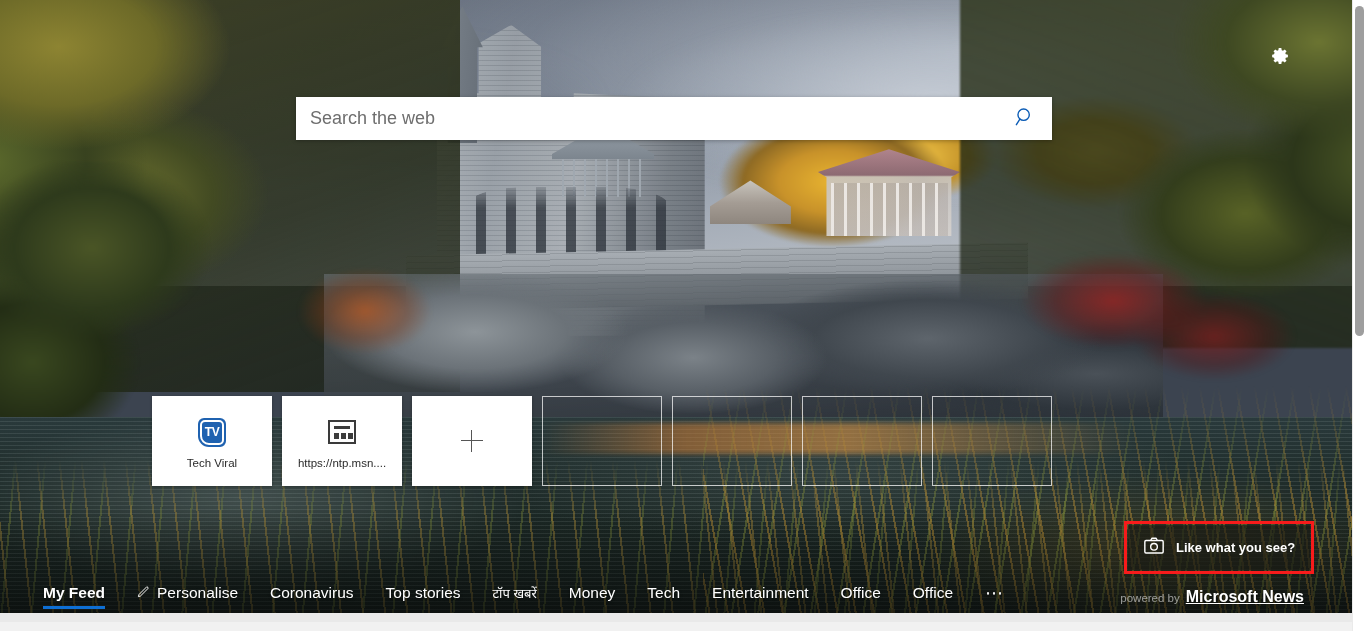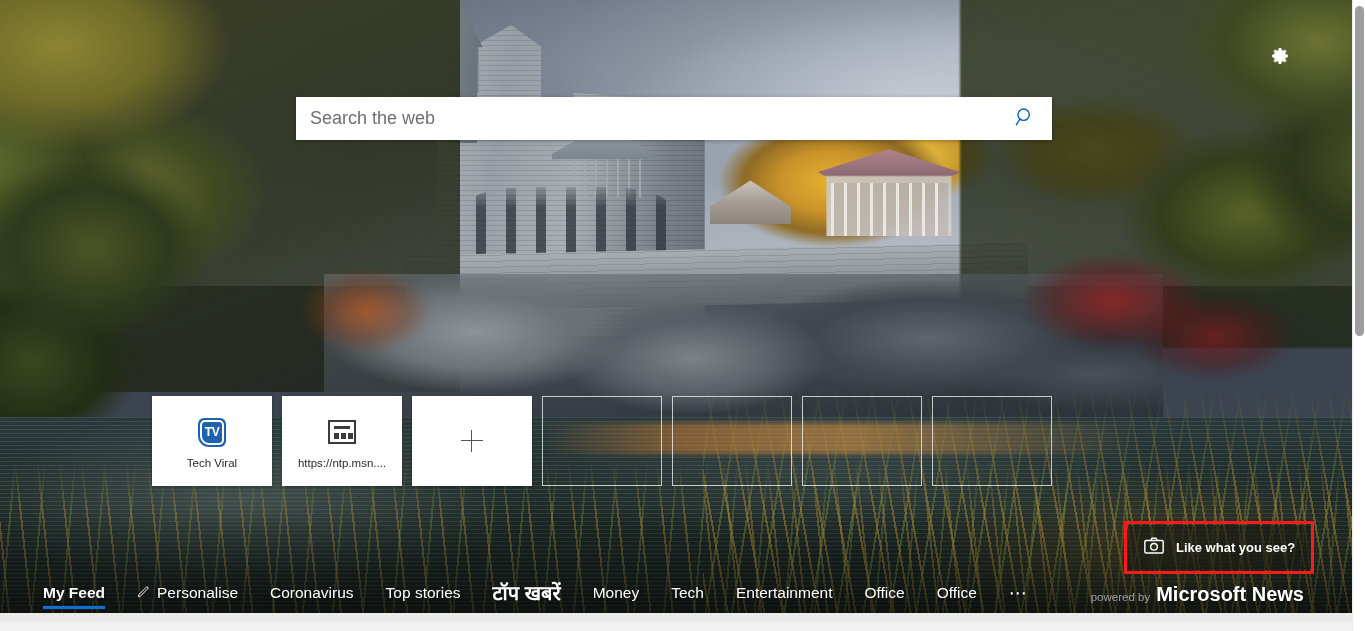--- a/index.html
+++ b/index.html
@@ -393,37 +393,38 @@
     text-shadow:0 1px 3px rgba(0,0,0,0.55);
   }
   .nav-item.active { font-weight:bold; }
   .nav-item.active::after {
     content:"";
     position:absolute;
     left:0; right:0; bottom:-2px;
     height:2.5px;
     background:#0e6fd4;
   }
-  .nav-item.hindi { font-weight:bold; font-size:20px; }
+  .nav-item.hindi { font-weight:normal; font-size:13px; }
   .nav-item.more { font-size:18px; letter-spacing:1px; margin-right:0; }
 
   .brand {
     position:absolute;
     right:48px; bottom:16px;
     display:flex; align-items:baseline; gap:6px;
   }
   .brand .pw {
     color:rgba(230,230,230,0.62);
     font-size:11.5px;
   }
   .brand .ms {
     color:#ffffff;
-    font-size:20px;
+    font-size:16px;
     font-weight:bold;
     text-shadow:0 1px 3px rgba(0,0,0,0.5);
+    text-decoration:underline;
   }
 
   
   .below {
     position:absolute;
     left:0; bottom:0; width:1352px; height:9px;
     background:#e9e9e9;
   }
 
   

